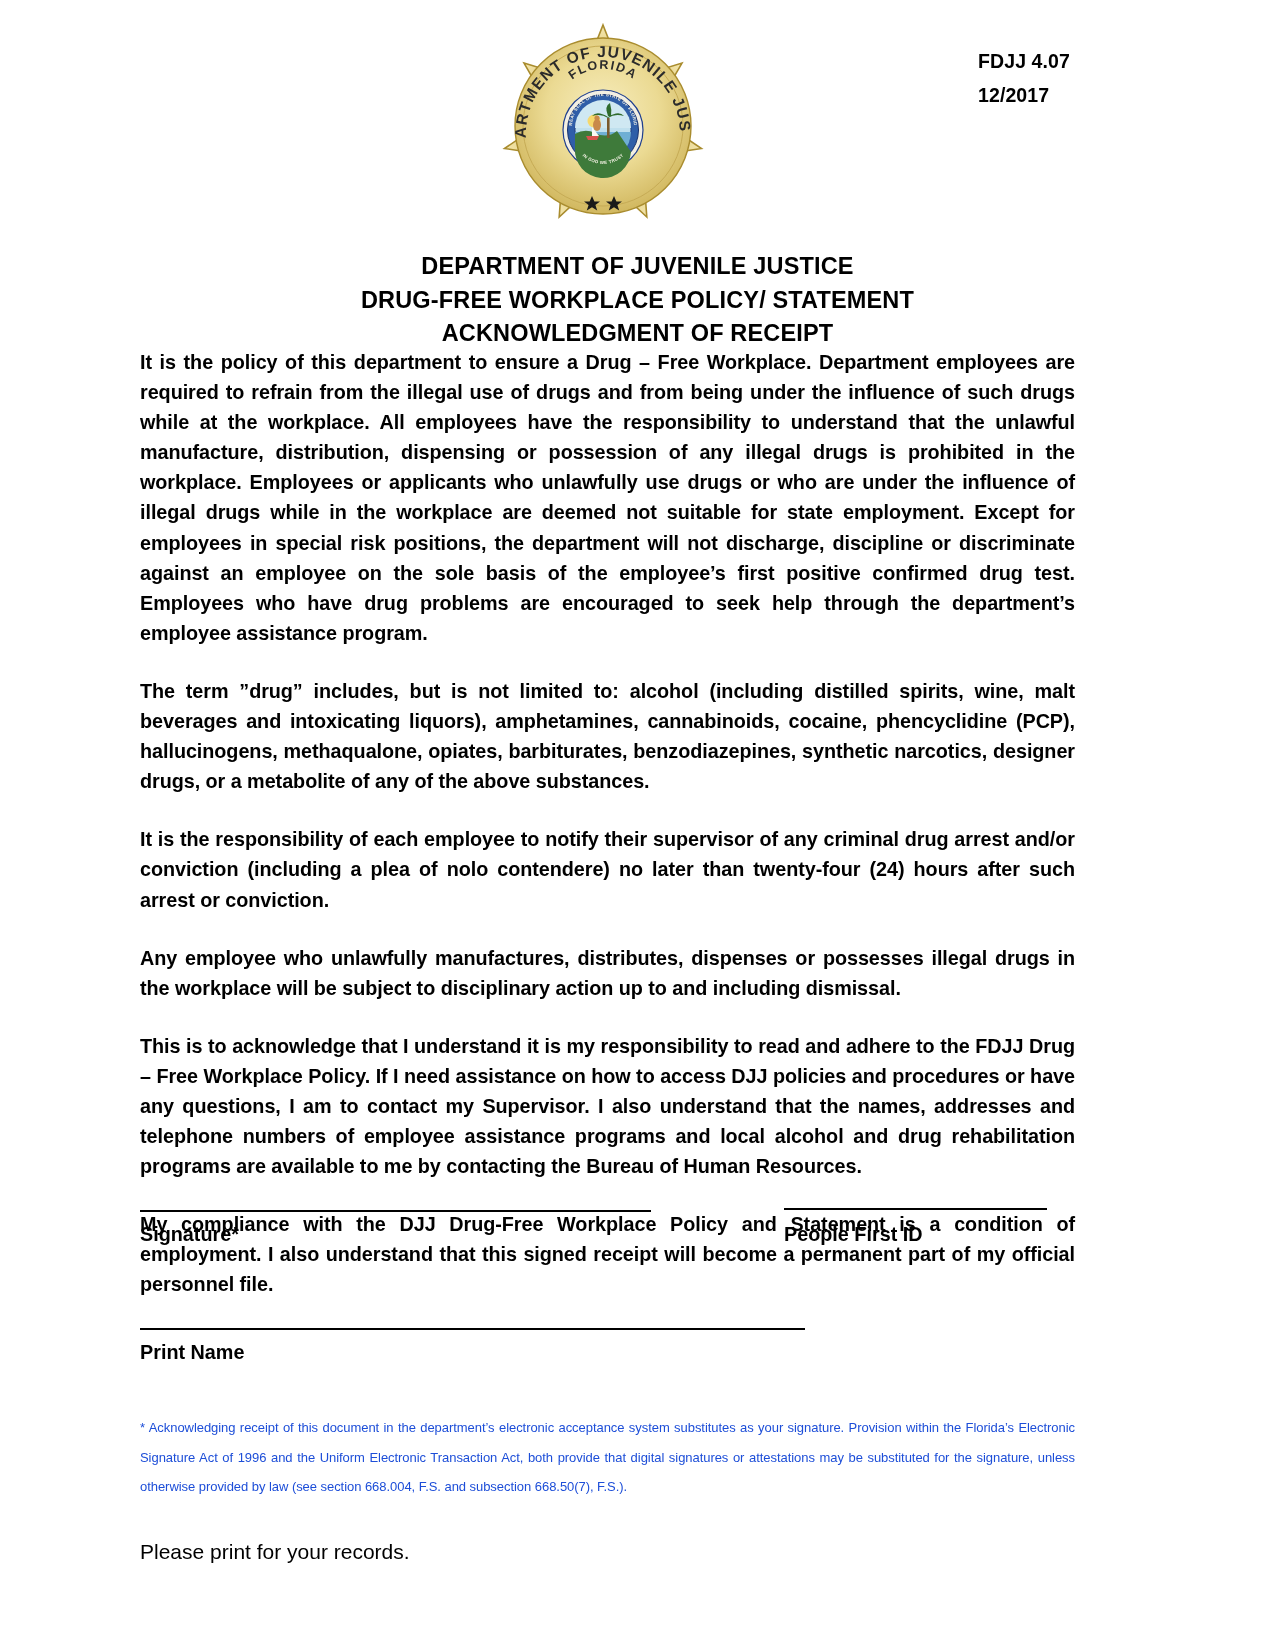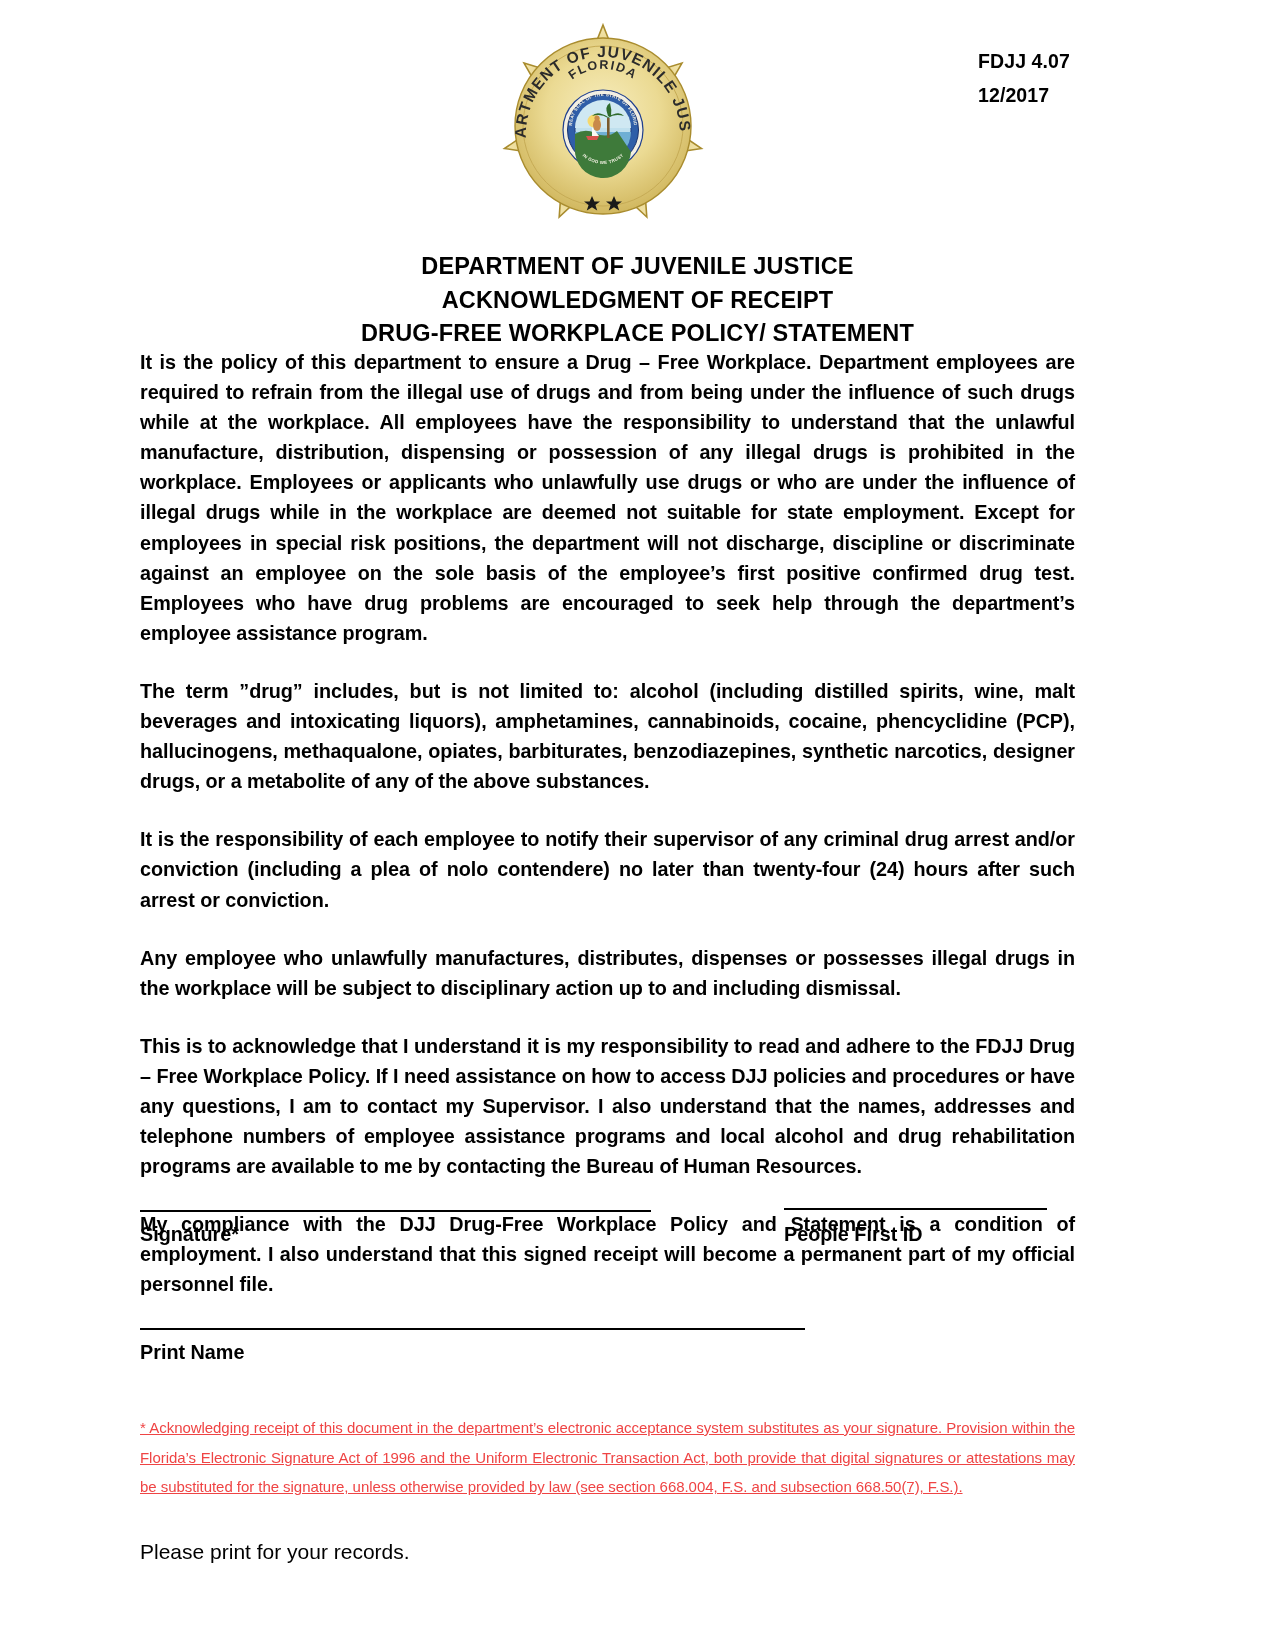--- a/index.html
+++ b/index.html
@@ -127,27 +127,26 @@
 
   
   .footnote-block {
     position: absolute;
     top: 1413px;
     left: 140px;
     width: 935px;
   }
   p.footnote {
     margin: 0;
-    font-size: 15px;
+    font-size: 13px;
     line-height: 29.6px;
     text-align: justify;
     text-justify: inter-word;
-    color: #ef4444;
+    color: #1d4ed8;
     letter-spacing: -0.05px;
-    text-decoration: underline;
   }
   .closing {
     position: absolute;
     top: 1537px;
     left: 140px;
     width: 935px;
     font-size: 21px;
     line-height: 29px;
     color: #000;
   }
@@ -239,22 +238,22 @@
     </div>
 
     <div class="doc-meta">
       <div>FDJJ 4.07</div>
       <div>12/2017</div>
     </div>
   </div>
 
   <div class="title-block">
     <div class="title-line">DEPARTMENT OF JUVENILE JUSTICE</div>
+    <div class="title-line">DRUG-FREE WORKPLACE POLICY/ STATEMENT</div>
     <div class="title-line">ACKNOWLEDGMENT OF RECEIPT</div>
-    <div class="title-line">DRUG-FREE WORKPLACE POLICY/ STATEMENT</div>
   </div>
 
   <div class="body-block">
     <p class="para">It is the policy of this department to ensure a Drug – Free Workplace.  Department employees are required to refrain from the illegal use of drugs and from being under the influence of such drugs while at the workplace.   All employees have the responsibility to understand that the unlawful manufacture, distribution, dispensing or possession of any illegal drugs is prohibited in the workplace.  Employees or applicants who unlawfully use drugs or who are under the influence of illegal drugs while in the workplace are deemed not suitable for state employment.  Except for employees in special risk positions, the department will not discharge, discipline or discriminate against an employee on the sole basis of the employee’s first positive confirmed drug test.  Employees who have drug problems are encouraged to seek help through the department’s employee assistance program.</p>
     <p class="para">The term ”drug” includes, but is not limited to:  alcohol (including distilled spirits, wine, malt beverages and intoxicating liquors), amphetamines, cannabinoids, cocaine, phencyclidine (PCP), hallucinogens, methaqualone, opiates, barbiturates, benzodiazepines, synthetic narcotics, designer drugs, or a metabolite of any of the above substances.</p>
     <p class="para">It is the responsibility of each employee to notify their supervisor of any criminal drug arrest and/or conviction (including a plea of nolo contendere) no later than twenty-four (24) hours after such arrest or conviction.</p>
     <p class="para">Any employee who unlawfully manufactures, distributes, dispenses or possesses illegal drugs in the workplace will be subject to disciplinary action up to and including dismissal.</p>
     <p class="para">This is to acknowledge that I understand it is my responsibility to read and adhere to the FDJJ Drug – Free Workplace Policy.  If I need assistance on how to access DJJ policies and procedures or have any questions, I am to contact my Supervisor.  I also understand that the names, addresses and telephone numbers of employee assistance programs and local alcohol and drug rehabilitation programs are available to me by contacting the Bureau of Human Resources.</p>
     <p class="para">My compliance with the DJJ Drug-Free Workplace Policy and Statement is a condition of employment.  I also understand that this signed receipt will become a permanent part of my official personnel file.</p>
   </div>

